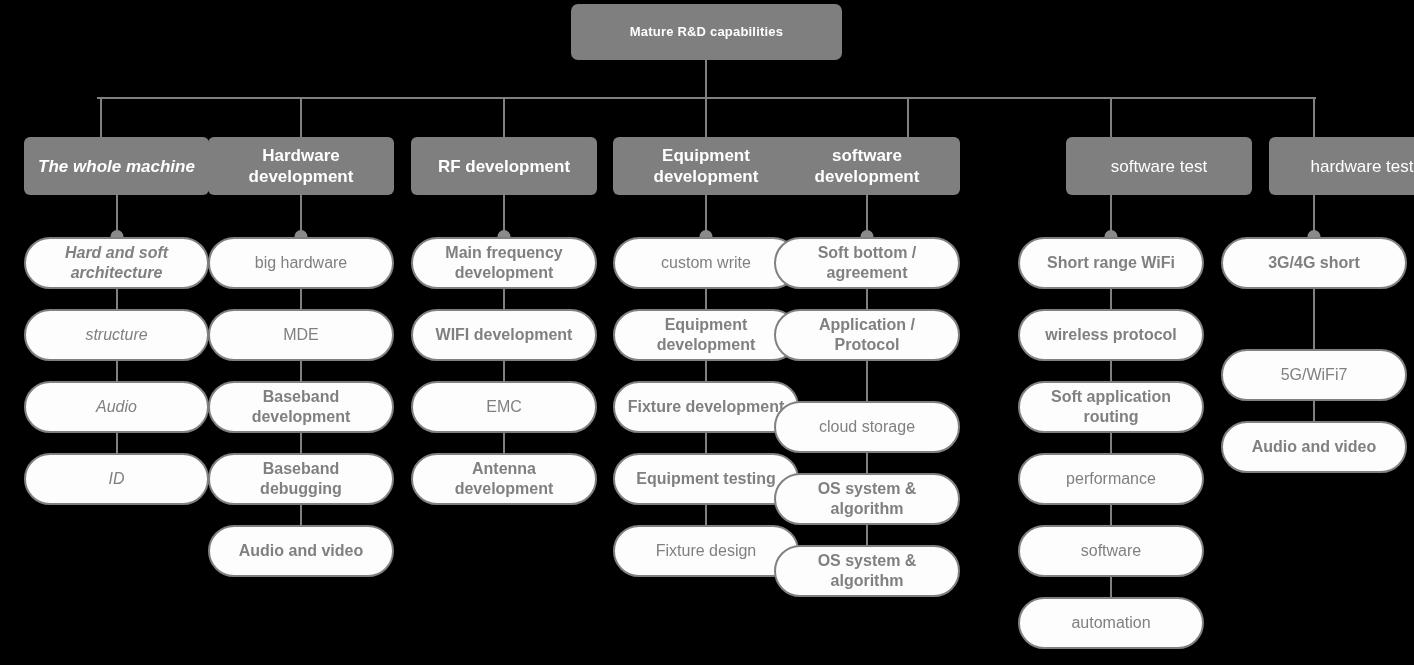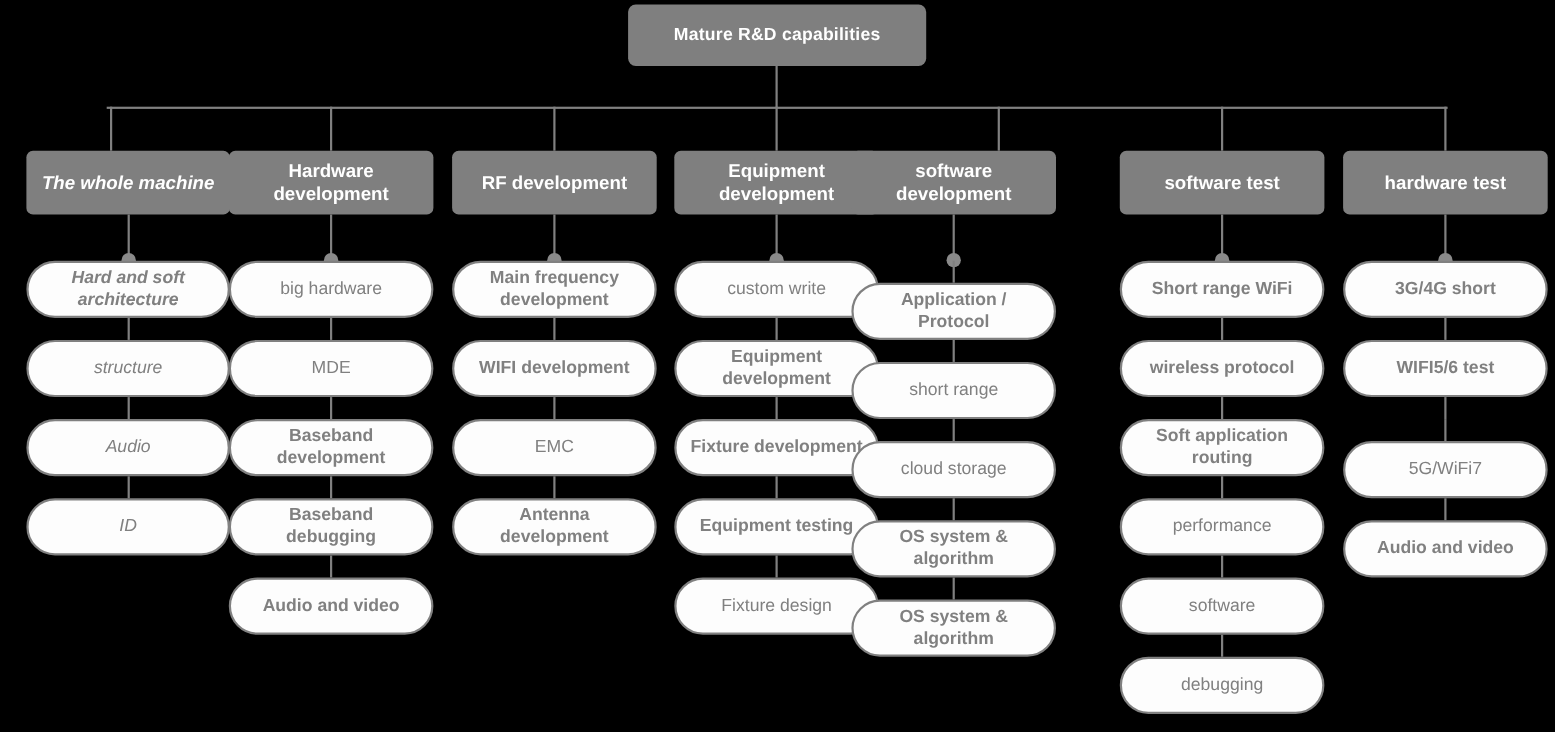--- a/index.html
+++ b/index.html
@@ -28,21 +28,21 @@
     width: 271px;
     height: 56px;
     background: #7f7f7f;
     border-radius: 7px;
     display: flex;
     align-items: center;
     justify-content: center;
     text-align: center;
     color: #ffffff;
     font-weight: bold;
-    font-size: 16px;
+    font-size: 13px;
     line-height: 24px;
     letter-spacing: .2px;
   }
 
   
   .conn {
     position: absolute;
     background: #808080;
   }
   .conn-v-root {           
@@ -77,21 +77,21 @@
     align-items: center;
     justify-content: center;
     text-align: center;
     color: #ffffff;
     font-size: 17px;
     line-height: 21px;
     box-sizing: border-box;
     padding: 0 6px;
   }
   .col-header.bold { font-weight: bold; }
-  .col-header.normal { font-weight: bold; }
+  .col-header.normal { font-weight: normal; margin-left: 48px; }
 
   
   .stub {
     position: relative;
     height: 42px;
     margin: 0 auto;
     width: 2px;
     background: #808080;
   }
   .stub .dot {
@@ -224,24 +224,24 @@
           <div class="pill-gap"></div>
           <div class="pill normal">Fixture design</div>
         </div>
       </div>
       <div class="col" style="left: 774px; width: 186px;">
         <div class="col-header bold">software development</div>
         <div class="stub">
           <div class="dot"></div>
         </div>
         <div class="pill-list">
+          <div class="pill bold">Soft bottom / agreement</div>
           <div class="pill-gap"></div>
           <div class="pill bold">Application / Protocol</div>
           <div class="pill-gap"></div>
-          <div class="pill normal">short range</div>
           <div class="pill-gap"></div>
           <div class="pill normal">cloud storage</div>
           <div class="pill-gap"></div>
           <div class="pill bold">OS system &amp; algorithm</div>
           <div class="pill-gap"></div>
           <div class="pill bold">OS system &amp; algorithm</div>
         </div>
       </div>
       <div class="col" style="left: 1018px; width: 186px;">
         <div class="col-header normal">software test</div>
@@ -252,32 +252,31 @@
           <div class="pill bold">Short range WiFi</div>
           <div class="pill-gap"></div>
           <div class="pill bold">wireless protocol</div>
           <div class="pill-gap"></div>
           <div class="pill bold">Soft application routing</div>
           <div class="pill-gap"></div>
           <div class="pill normal">performance</div>
           <div class="pill-gap"></div>
           <div class="pill normal">software</div>
           <div class="pill-gap"></div>
-          <div class="pill normal">debugging</div>
+          <div class="pill normal">automation</div>
         </div>
       </div>
       <div class="col" style="left: 1221px; width: 186px;">
         <div class="col-header normal">hardware test</div>
         <div class="stub">
           <div class="dot"></div>
         </div>
         <div class="pill-list">
           <div class="pill bold">3G/4G short</div>
           <div class="pill-gap"></div>
-          <div class="pill bold">WIFI5/6 test</div>
           <div class="pill-gap"></div>
           <div class="pill-gap"></div>
           <div class="pill normal">5G/WiFi7</div>
           <div class="pill-gap"></div>
           <div class="pill bold">Audio and video</div>
         </div>
       </div>
     </div>
 
 </div>

